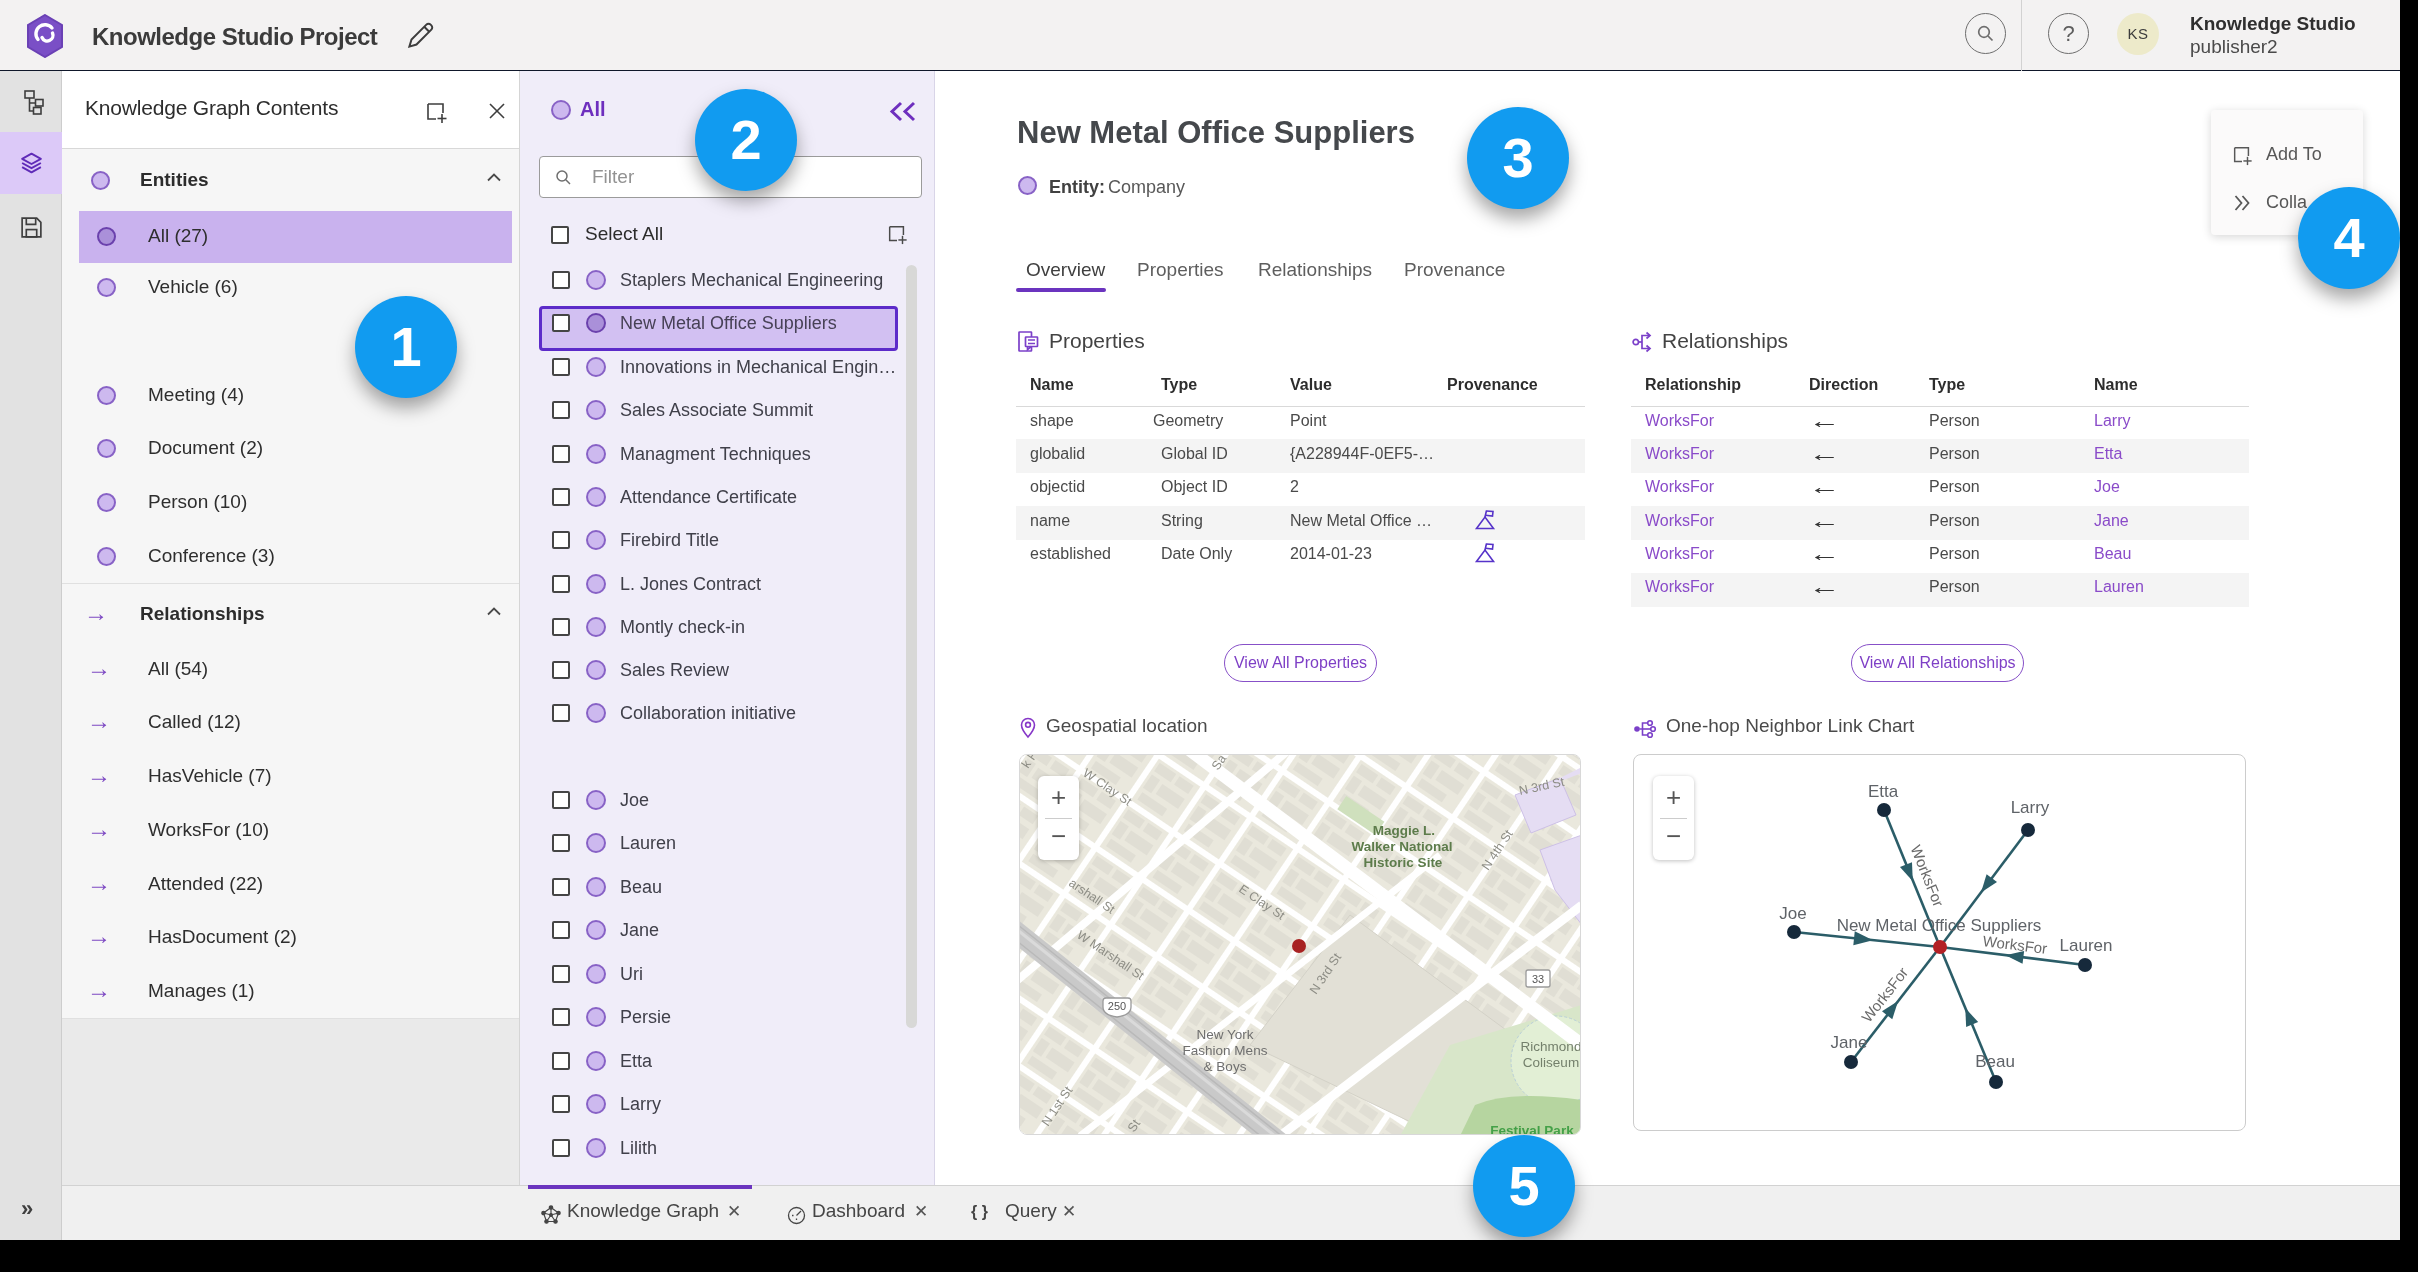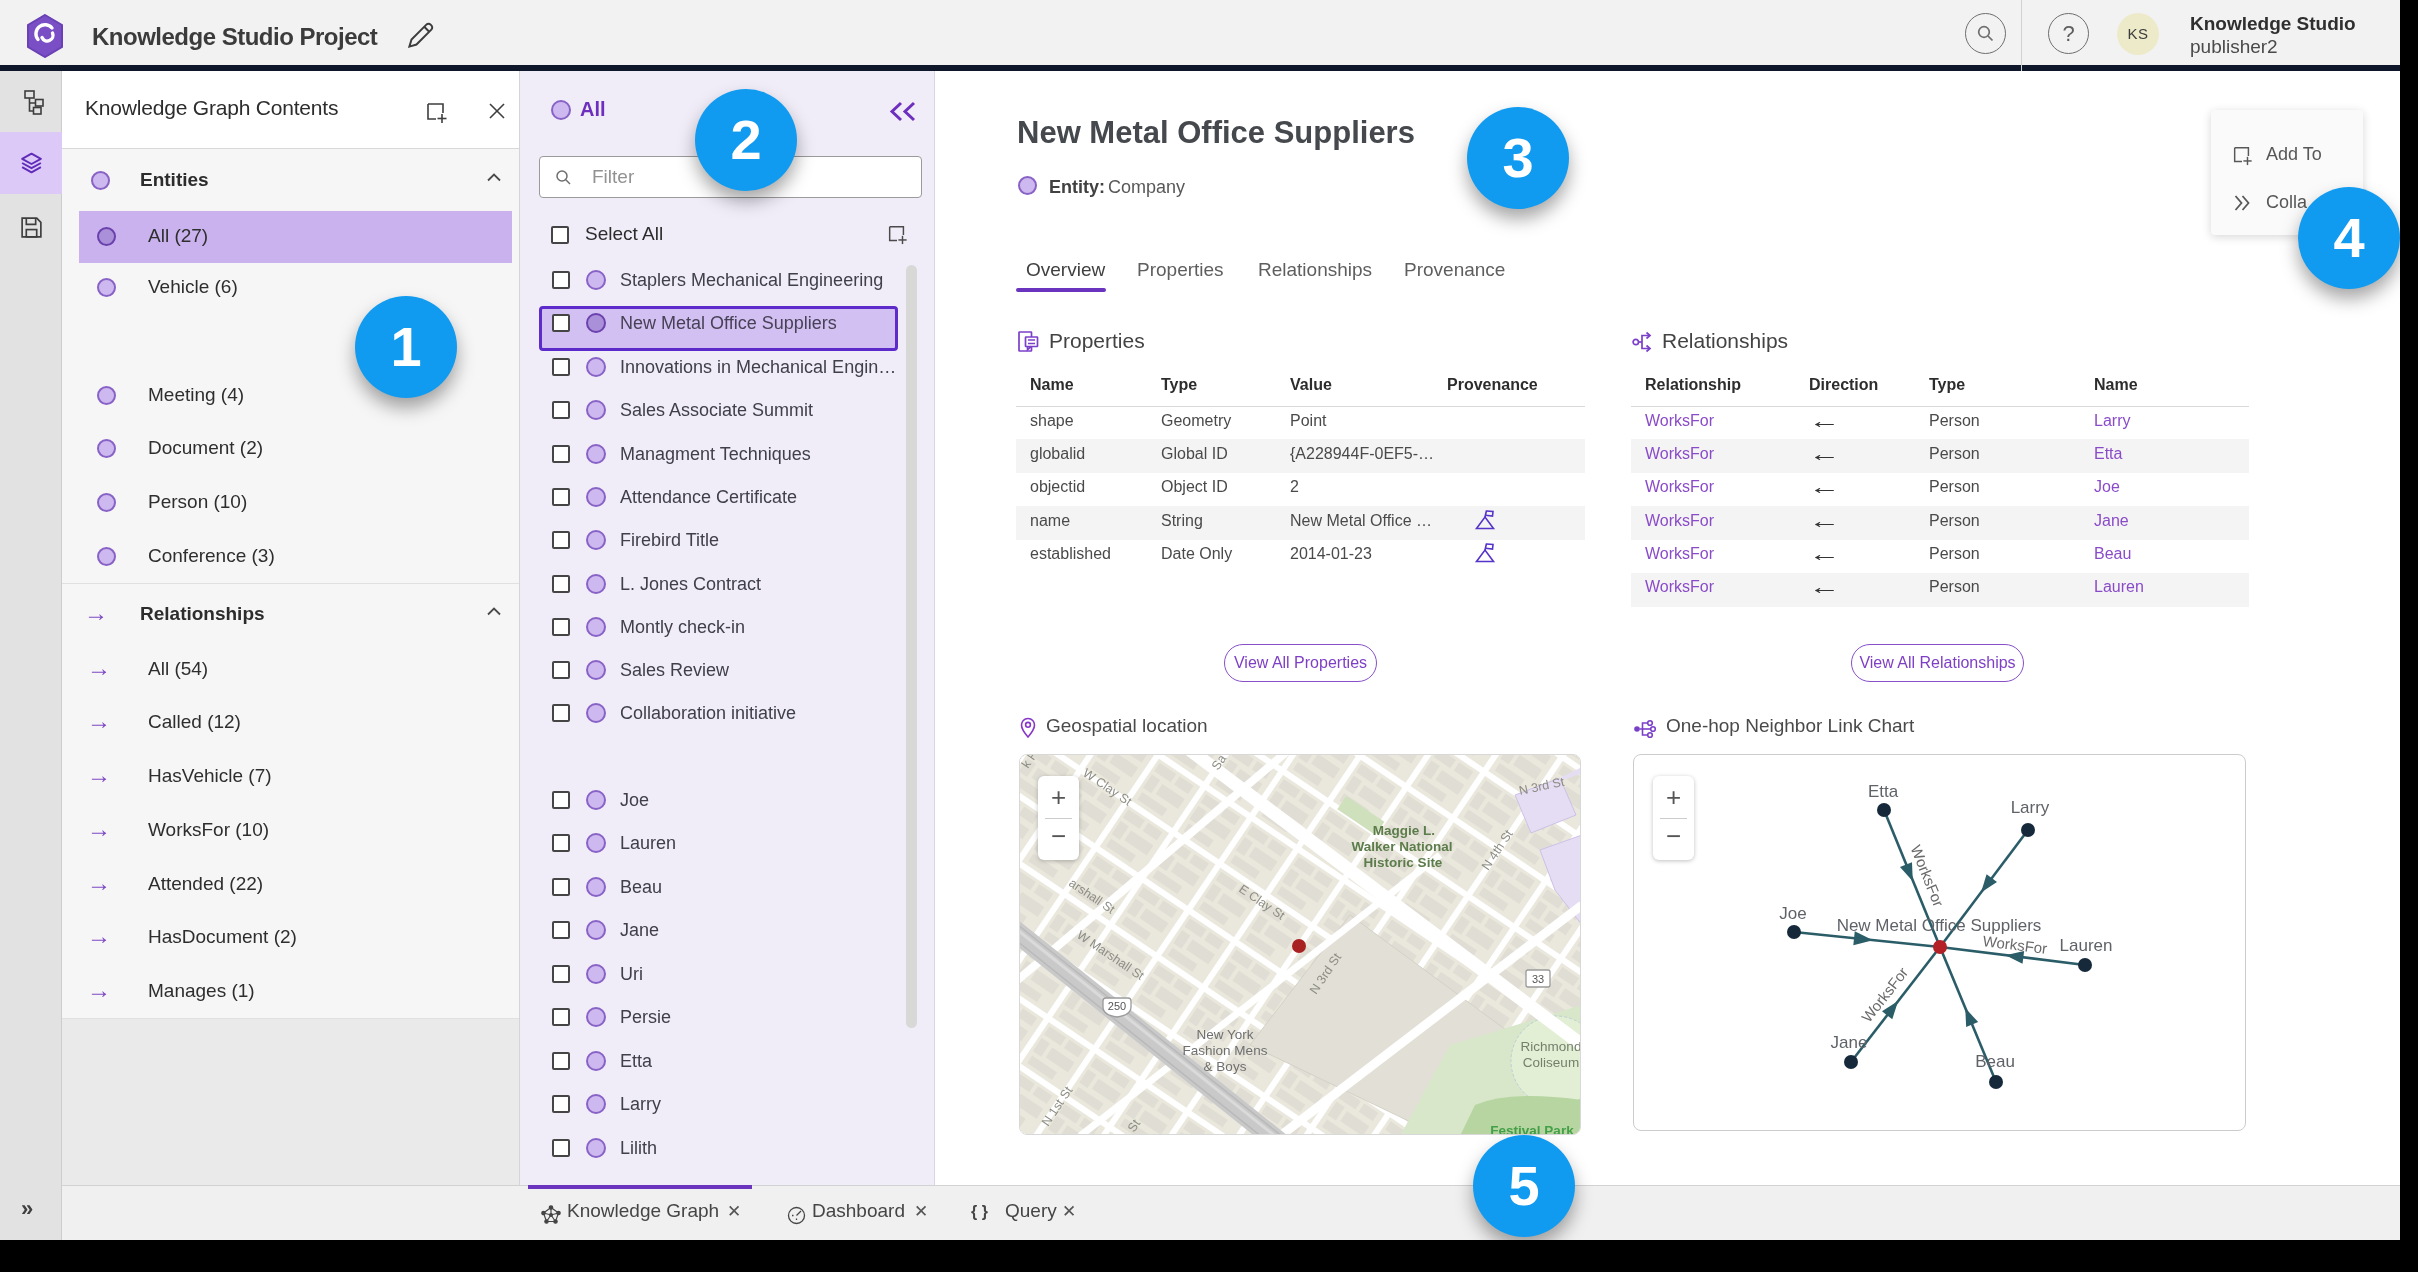--- a/index.html
+++ b/index.html
@@ -2,21 +2,21 @@
 <html><head>
 <meta charset="utf-8">
 <style>
 html,body{margin:0;padding:0;background:#000;}
 *{box-sizing:border-box;}
 #stage{position:relative;width:2418px;height:1272px;background:#000;overflow:hidden;
  font-family:"Liberation Sans",sans-serif;-webkit-font-smoothing:antialiased;}
 #app{position:absolute;left:0;top:0;width:2400px;height:1240px;background:#fff;overflow:hidden;}
 .a{position:absolute;}
 
-#hd{left:0;top:0;width:2400px;height:71px;background:#f3f2f2;border-bottom:6px solid #0f172a;padding-left:48px;}
+#hd{left:0;top:0;width:2400px;height:71px;background:#f3f2f2;border-bottom:1px solid #0f172a;padding-left:48px;}
 #hd .title{left:92px;top:23px;font-size:24px;font-weight:700;color:#3b3b3b;letter-spacing:-0.5px;}
 #hd .vdiv{left:2021px;top:0;width:1px;height:71px;background:#d2d2d2;}
 .ring{border:1.8px solid #6e6e6e;border-radius:50%;}
 #avatar{left:2117px;top:13px;width:42px;height:42px;border-radius:50%;background:#edeaca;
  text-align:center;line-height:42px;font-size:15px;font-weight:400;color:#3c3c3c;letter-spacing:.5px;}
 .uname{left:2190px;top:13px;font-size:19px;font-weight:700;color:#2f2f2f;}
 .urole{left:2190px;top:36px;font-size:19px;color:#4a4a4a;}
 
 #rail{left:0;top:71px;width:62px;height:1169px;background:#e2e2e2;border-right:1px solid #cdcdcd;}
 #rail .sel{left:0;top:61px;width:62px;height:62px;background:#dcc9f8;}
@@ -359,21 +359,21 @@
    </svg>
    <div class="sech" style="left:114px;">Properties</div>
    <div class="th" style="left:95px;top:305px;">Name</div>
    <div class="th" style="left:226px;top:305px;">Type</div>
    <div class="th" style="left:355px;top:305px;">Value</div>
    <div class="th" style="left:512px;top:305px;">Provenance</div>
    <div class="a" style="left:81px;top:335px;width:569px;height:1px;background:#d9d9d9;"></div>
    <div class="trow" style="left:81px;top:368px;width:569px;"></div>
    <div class="trow" style="left:81px;top:435px;width:569px;"></div>
    <div class="td" style="left:95px;top:341px;">shape</div>
-        <div class="td" style="left:226px;top:341px;">Geometry</div>
+        <div class="td" style="left:218px;top:341px;">Geometry</div>
         <div class="td" style="left:355px;top:341px;">Point</div>
    <div class="td" style="left:95px;top:374px;">globalid</div>
         <div class="td" style="left:226px;top:374px;">Global ID</div>
         <div class="td" style="left:355px;top:374px;">{A228944F-0EF5-…</div>
    <div class="td" style="left:95px;top:407px;">objectid</div>
         <div class="td" style="left:226px;top:407px;">Object ID</div>
         <div class="td" style="left:355px;top:407px;">2</div>
    <div class="td" style="left:95px;top:441px;">name</div>
         <div class="td" style="left:226px;top:441px;">String</div>
         <div class="td" style="left:355px;top:441px;">New Metal Office …</div>

